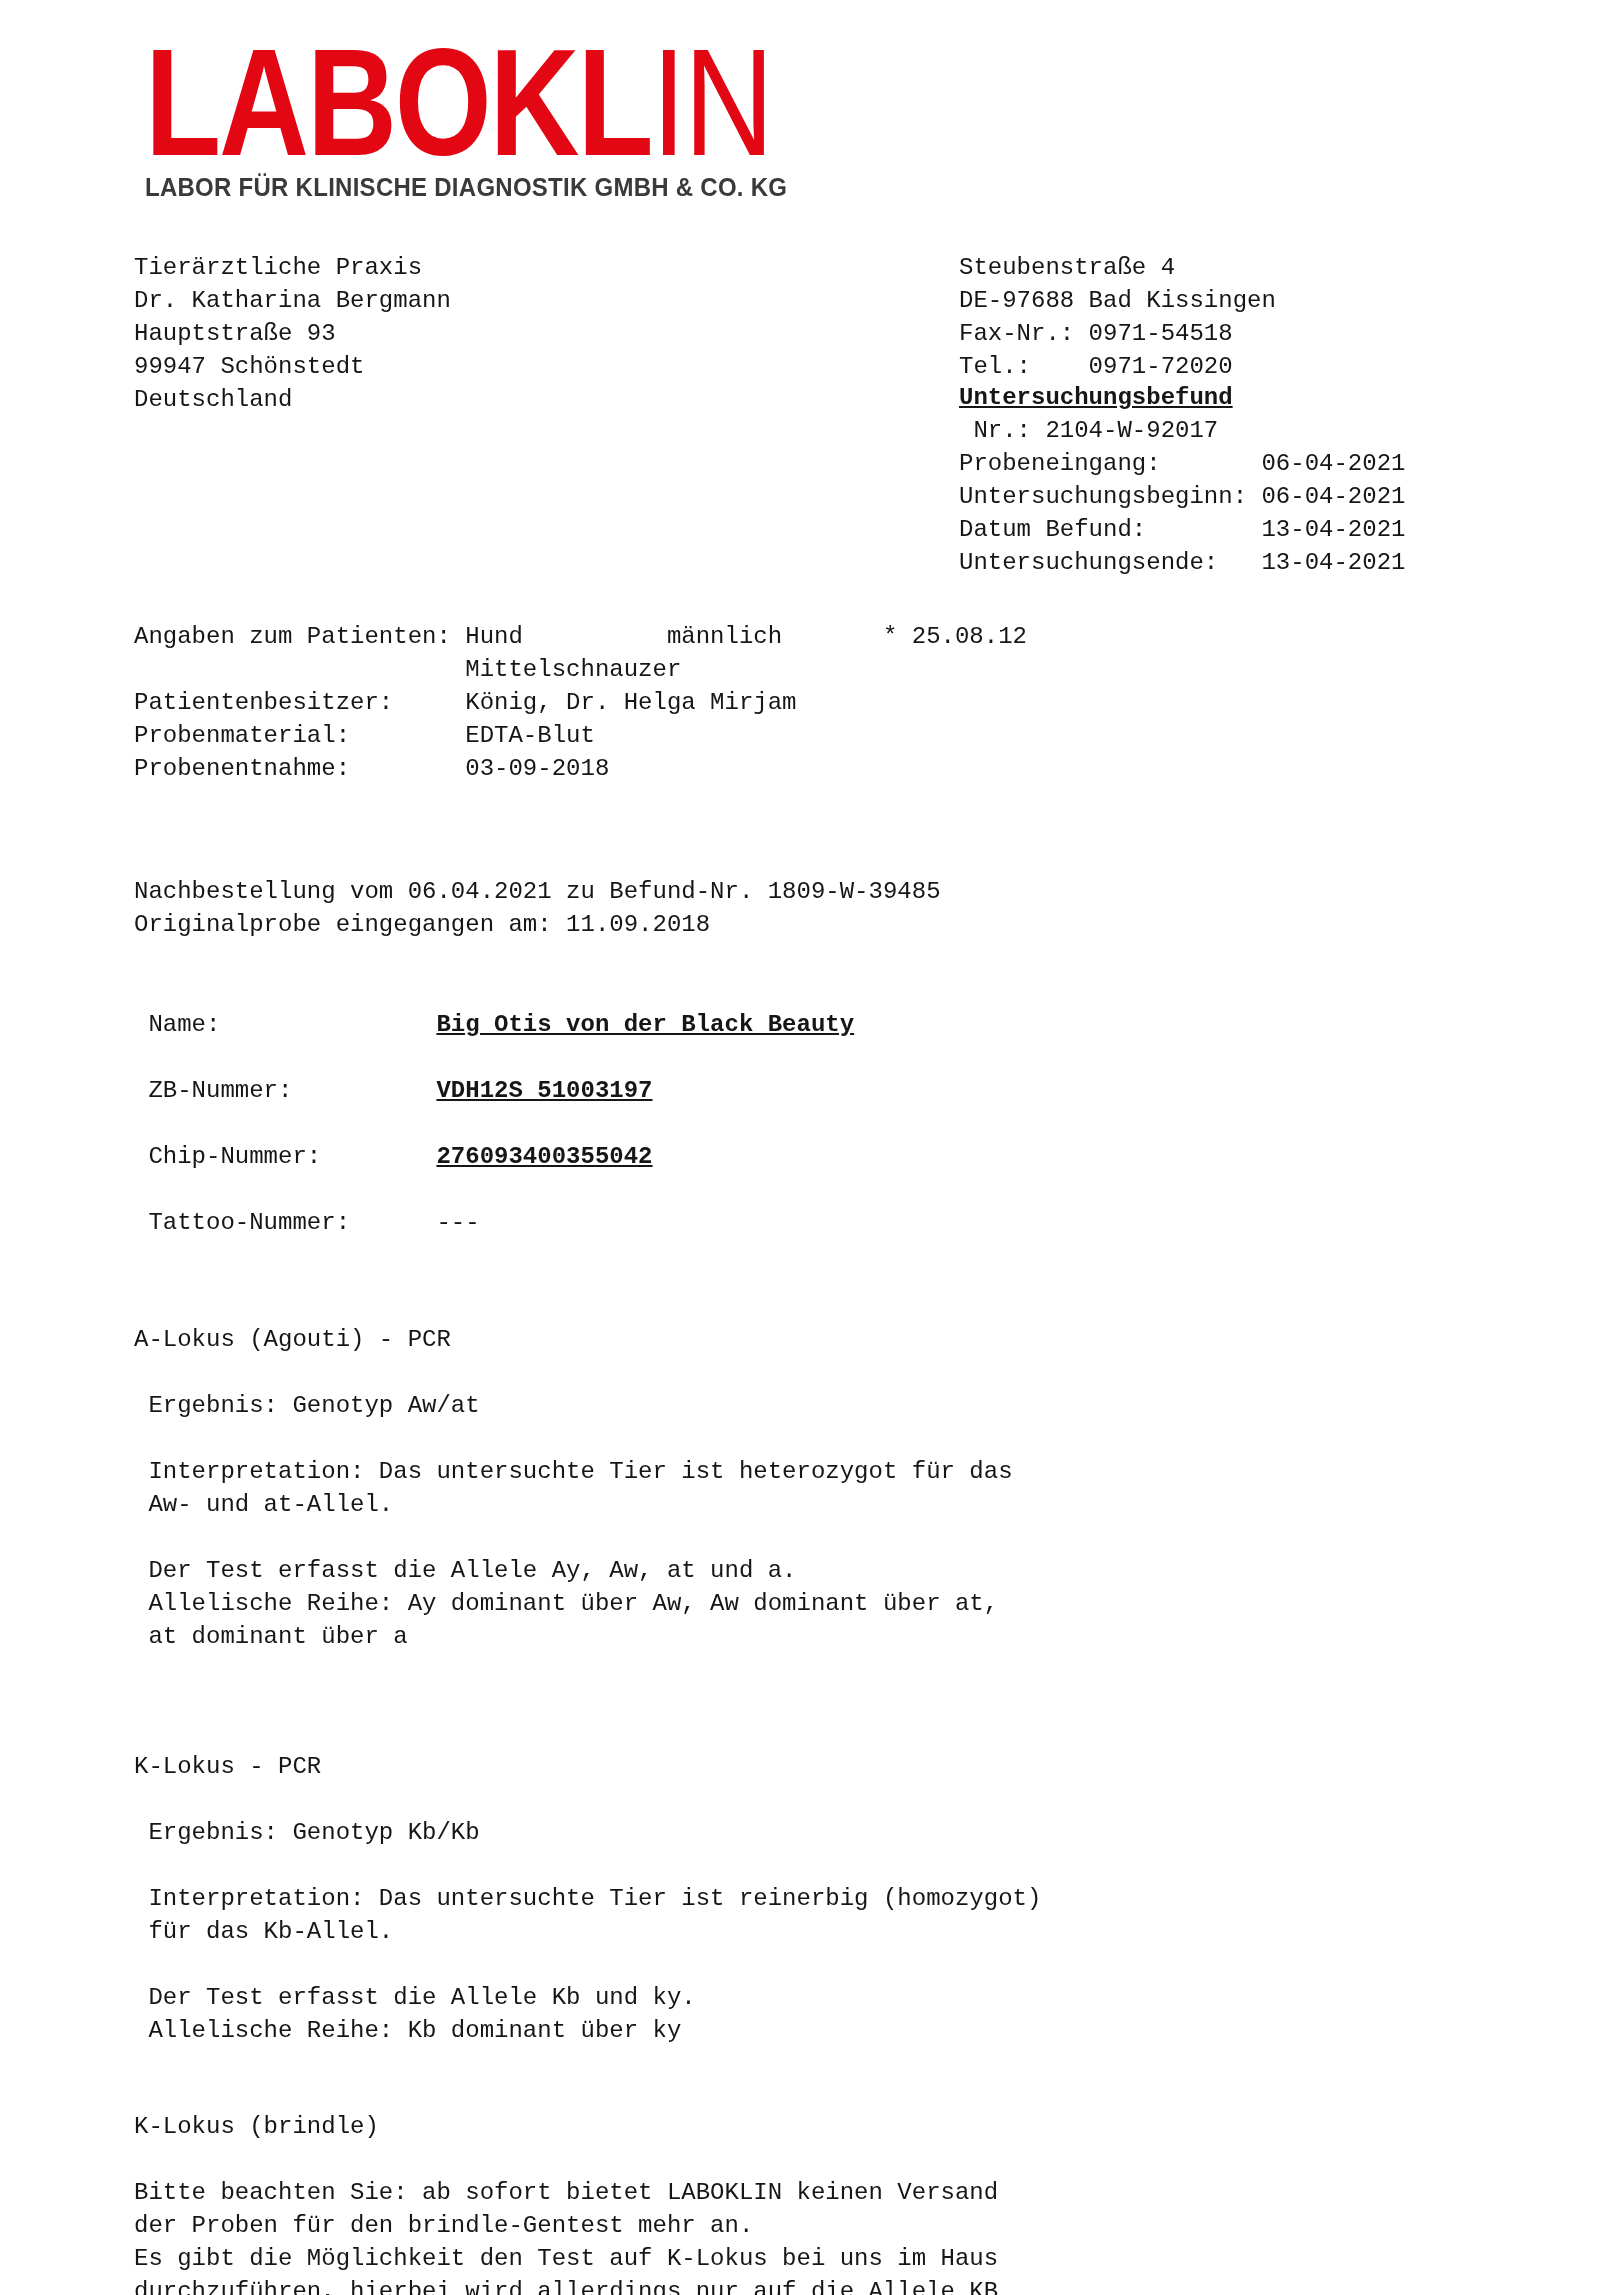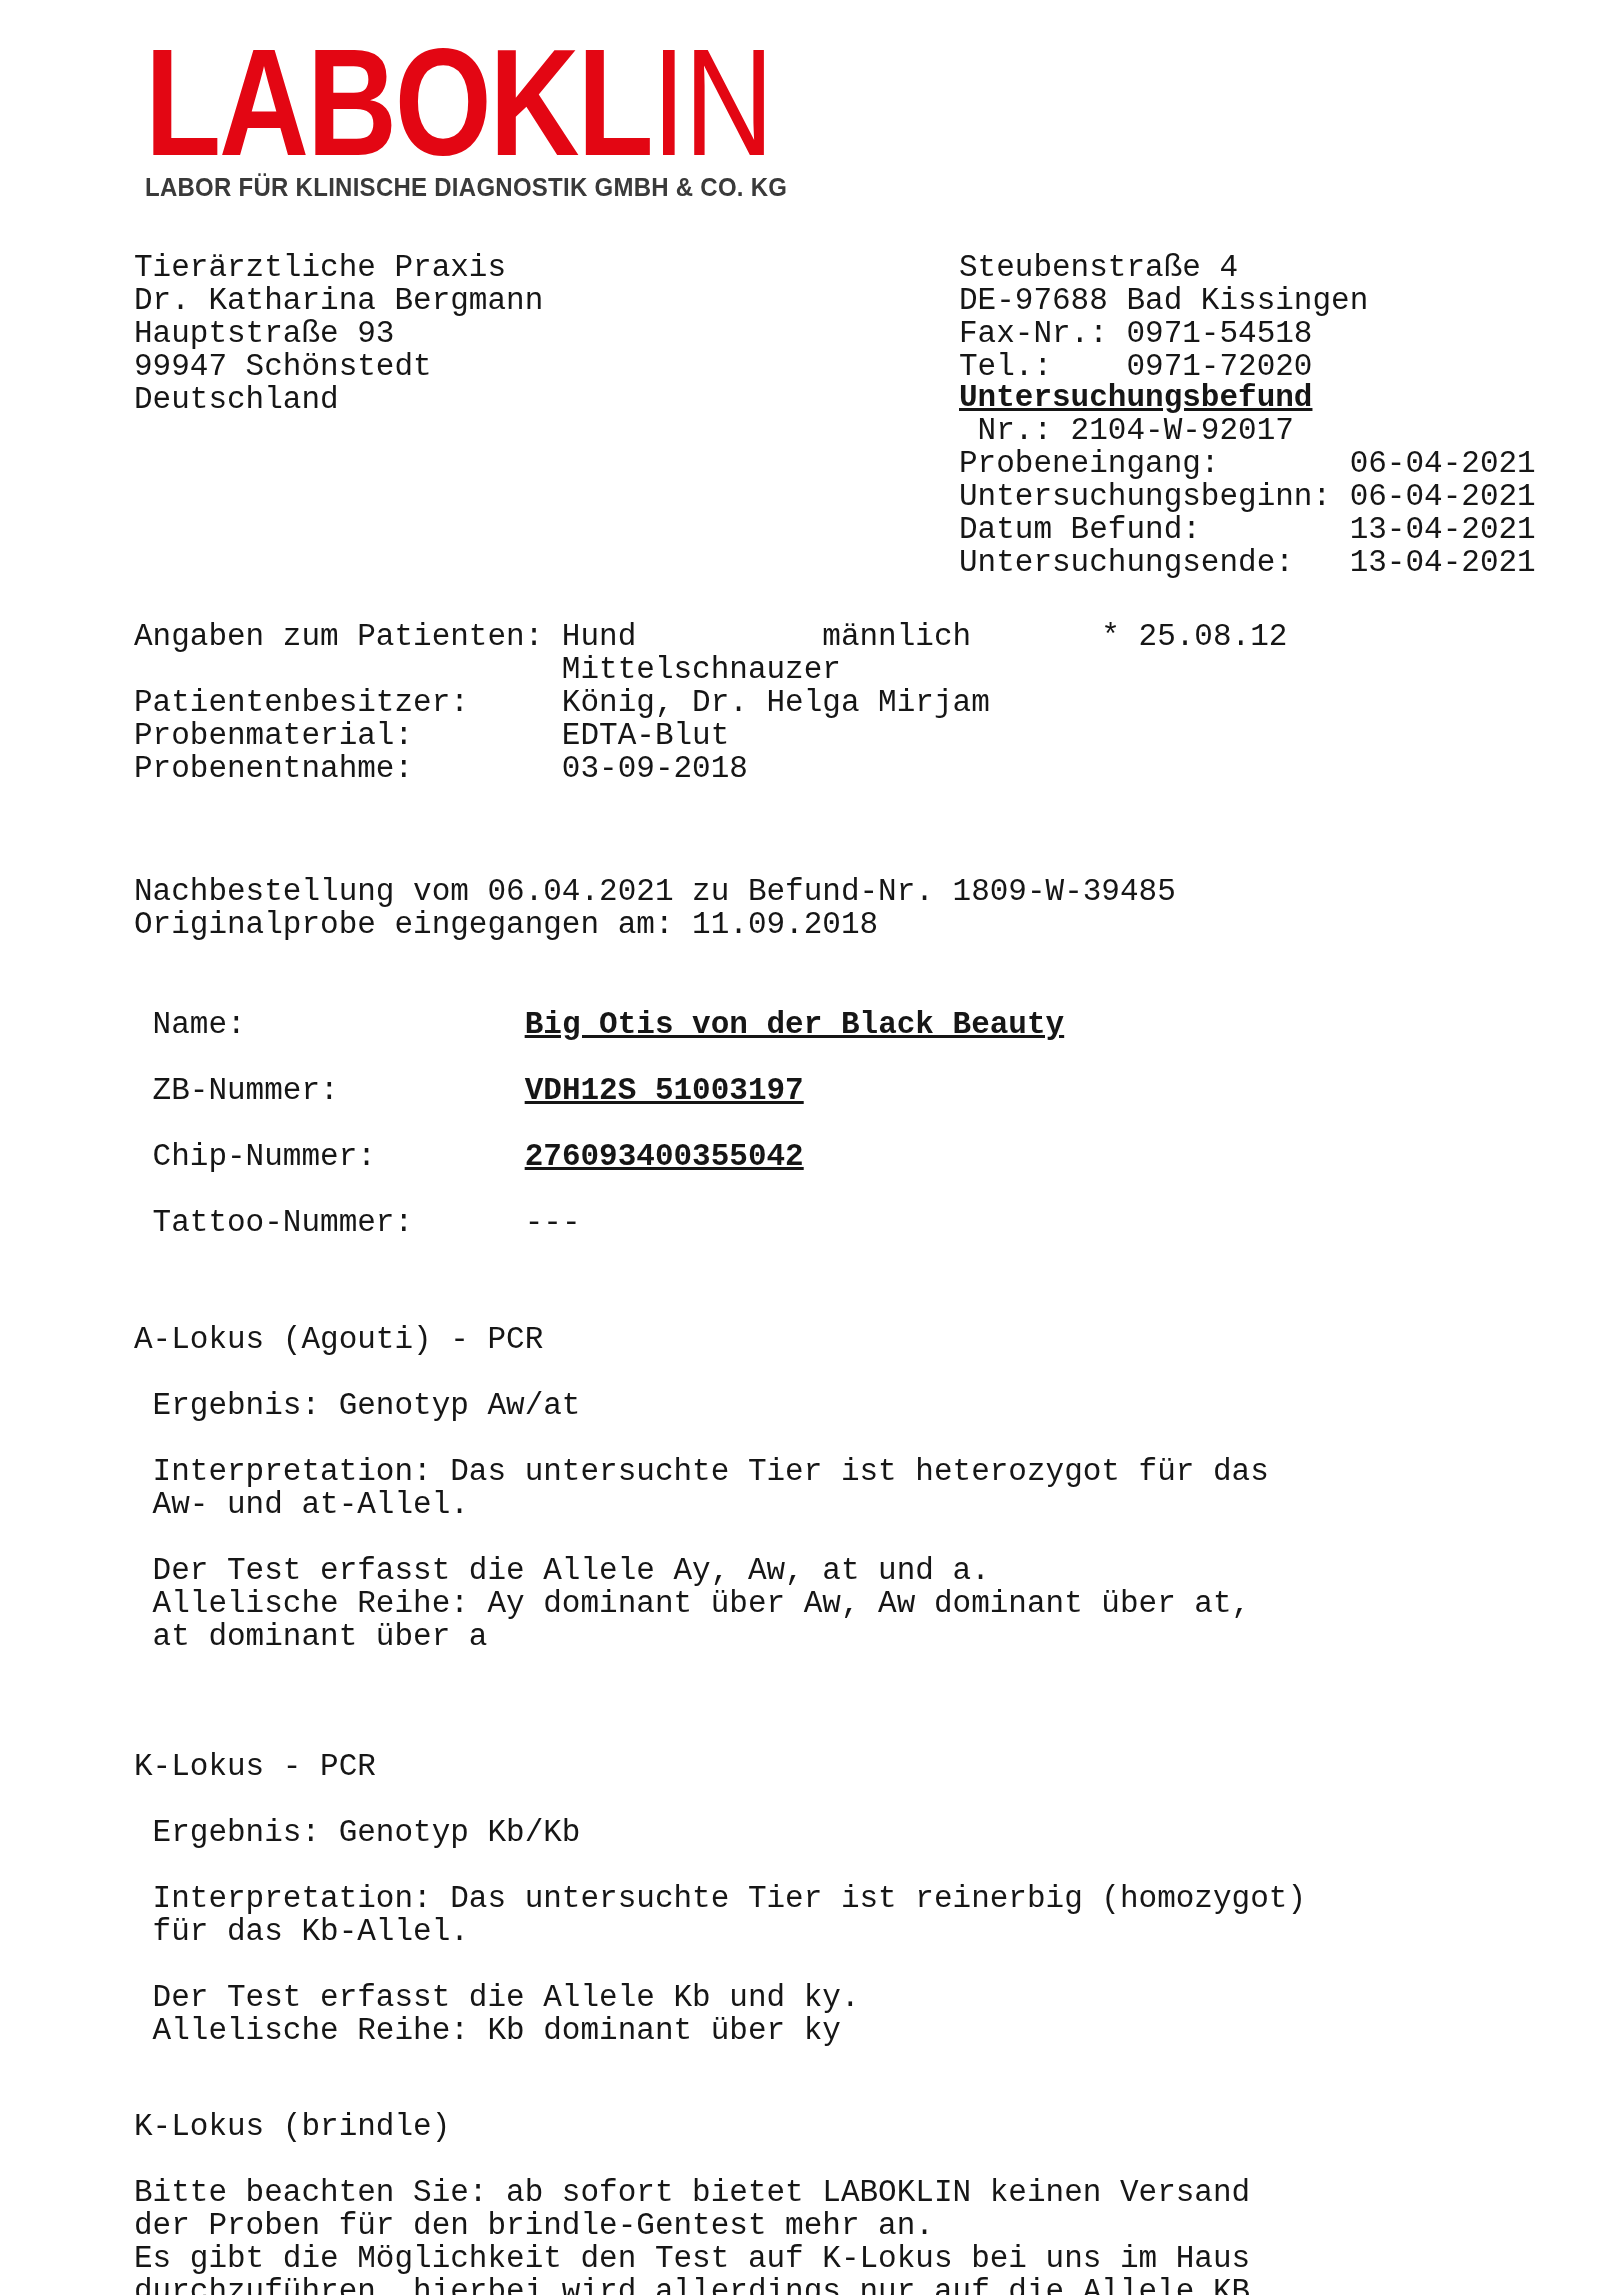--- a/index.html
+++ b/index.html
@@ -10,21 +10,21 @@
   #report-page {
     position: relative;
     width: 1623px;
     height: 2295px;
     background: #ffffff;
     overflow: hidden;
   }
   .abs { position: absolute; }
   .mono {
     font-family: "Liberation Mono", "DejaVu Sans Mono", monospace;
-    font-size: 31px;
+    font-size: 24px;
     line-height: 33px;
     color: #161616;
     margin: 0;
     white-space: pre;
   }
   .b { font-weight: bold; text-decoration: underline; }
   .logo-word {
     font-family: "Liberation Sans", "DejaVu Sans", sans-serif;
     font-weight: bold;
     font-size: 152px;

